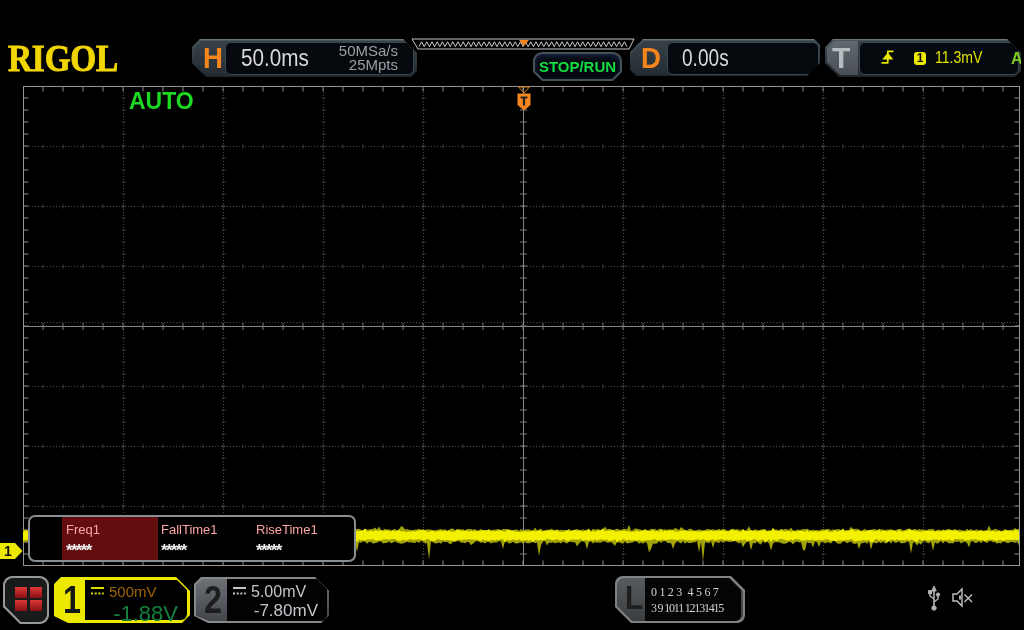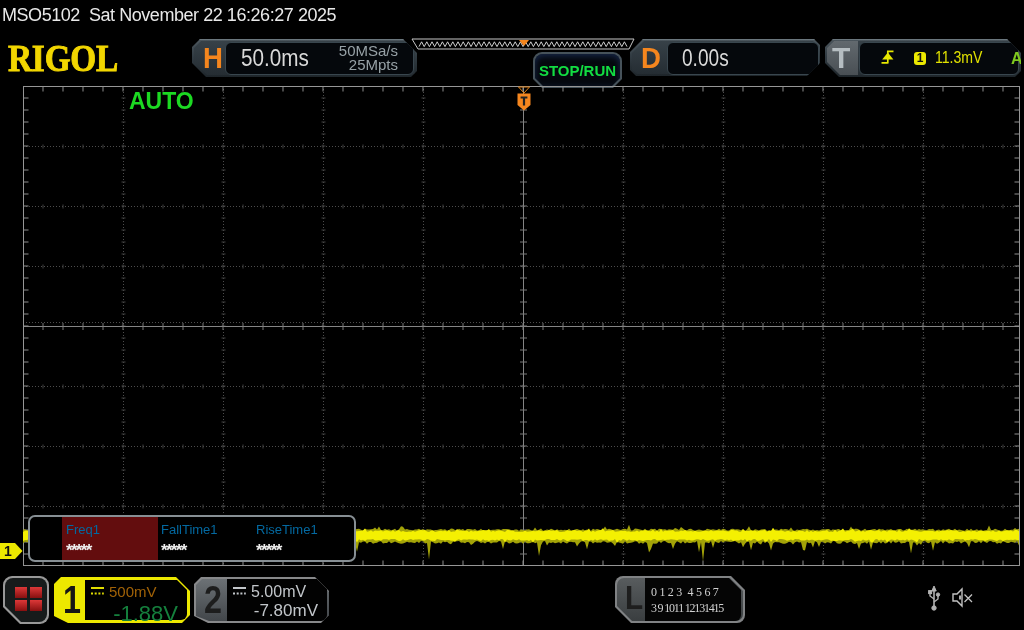--- a/index.html
+++ b/index.html
@@ -61,45 +61,44 @@
     clip-path:polygon(0 0,116px 0,130px 14px,130px 47px,16px 47px,0 31px);}
   #lbox .lg{position:absolute;left:2px;top:2px;width:126px;height:43px;background:linear-gradient(#585c5e,#3a3e40);border-radius:7px;
     clip-path:polygon(0 0,113px 0,126px 13px,126px 43px,15px 43px,0 28px);}
   #lbox .lin{position:absolute;left:30px;top:2px;width:96px;height:43px;background:#050505;border-radius:0 6px 6px 0;
     clip-path:polygon(0 0,84px 0,96px 12px,96px 43px,0 43px);}
   .ldig{position:absolute;color:#d2d2d2;font-size:12px;white-space:pre;font-family:Liberation Serif, serif;}
   #time{left:977px;top:591px;color:#7dd3fc;font-size:17px;margin-left:48px;}
   
   #meas{left:28px;top:515px;width:324px;height:43px;background:#000;border:2px solid #878f94;border-radius:7px;}
   #meas .sel{position:absolute;left:32px;top:0px;width:96px;height:43px;background:#630d0e;}
-  .mlab{position:absolute;top:5px;color:#0369a1;font-size:13px;}
+  .mlab{position:absolute;top:5px;color:#fca5a5;font-size:13px;}
   .mval{position:absolute;top:24px;color:#eeeeee;font-size:17px;font-weight:bold;letter-spacing:-1.7px;}
 </style>
 </head>
 <body>
 <div id="scr">
-  <div class="abs" id="status">MSO5102  Sat November 22 16:26:27 2025</div>
   <div class="abs" id="rigol">RIGOL</div>
   <div class="abs" id="auto">AUTO</div>
 
   <div class="abs hpanel" id="hpane">
     <div class="inner"></div>
     <div class="abs oletter" style="left:11px;top:0px;">H</div>
     <div class="blackbox" style="left:33px;top:3px;width:187px;height:31px;"></div>
     <div class="abs bigval" style="left:49px;top:6px;">50.0ms</div>
     <div class="abs" style="right:19px;top:5px;color:#97a1a6;font-size:15px;text-align:right;line-height:14px;">50MSa/s<br>25Mpts</div>
   </div>
 
   <svg class="abs" id="preview" style="left:411px;top:38px;" width="224" height="12" viewBox="0 0 224 12">
     <polygon points="1,1 223,1 218,11 7,11" fill="#000" stroke="#c6c6c6" stroke-width="1"></polygon>
     <polyline id="zig" fill="none" stroke="#e4e4e4" stroke-width="0.9" points="8.0,8.6 10.6,3.8 13.2,8.6 15.8,3.8 18.4,8.6 21.0,3.8 23.6,8.6 26.2,3.8 28.8,8.6 31.4,3.8 34.0,8.6 36.6,3.8 39.2,8.6 41.8,3.8 44.4,8.6 47.0,3.8 49.6,8.6 52.2,3.8 54.8,8.6 57.4,3.8 60.0,8.6 62.6,3.8 65.2,8.6 67.8,3.8 70.4,8.6 73.0,3.8 75.6,8.6 78.2,3.8 80.8,8.6 83.4,3.8 86.0,8.6 88.6,3.8 91.2,8.6 93.8,3.8 96.4,8.6 99.0,3.8 101.6,8.6 104.2,3.8 106.8,8.6 109.4,3.8 112.0,8.6 114.6,3.8 117.2,8.6 119.8,3.8 122.4,8.6 125.0,3.8 127.6,8.6 130.2,3.8 132.8,8.6 135.4,3.8 138.0,8.6 140.6,3.8 143.2,8.6 145.8,3.8 148.4,8.6 151.0,3.8 153.6,8.6 156.2,3.8 158.8,8.6 161.4,3.8 164.0,8.6 166.6,3.8 169.2,8.6 171.8,3.8 174.4,8.6 177.0,3.8 179.6,8.6 182.2,3.8 184.8,8.6 187.4,3.8 190.0,8.6 192.6,3.8 195.2,8.6 197.8,3.8 200.4,8.6 203.0,3.8 205.6,8.6 208.2,3.8 210.8,8.6 213.4,3.8 216.0,8.6"></polyline>
     <polygon points="108,2 118,2 113,8" fill="#f5861e"></polygon>
   </svg>
 
-  <div class="abs btn" id="bstop" style="left:533px;top:52px;width:89px;height:36px;">
+  <div class="abs btn" id="bstop" style="left:533px;top:52px;width:89px;height:29px;">
     <div class="bin"></div>
       <span style="color:#12dd42;font-size:15px;">STOP/RUN</span>
   </div>
 
   <div class="abs hpanel" id="dpane">
     <div class="inner"></div>
     <div class="abs oletter" style="left:11px;top:0px;">D</div>
     <div class="blackbox" style="left:37px;top:3px;width:150px;height:31px;"></div>
     <div class="abs bigval" style="left:52px;top:6px;transform:scaleX(0.83);">0.00s</div>
   </div>

